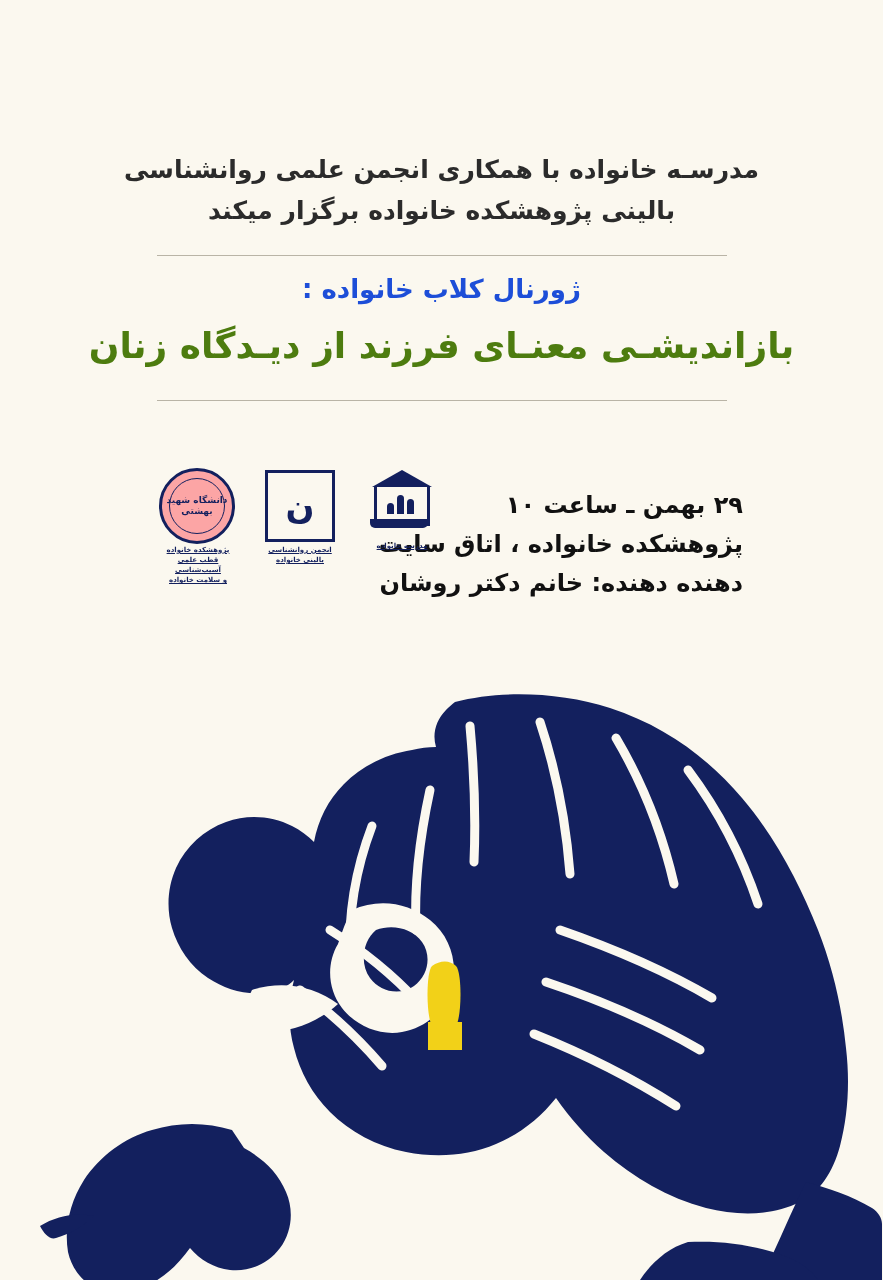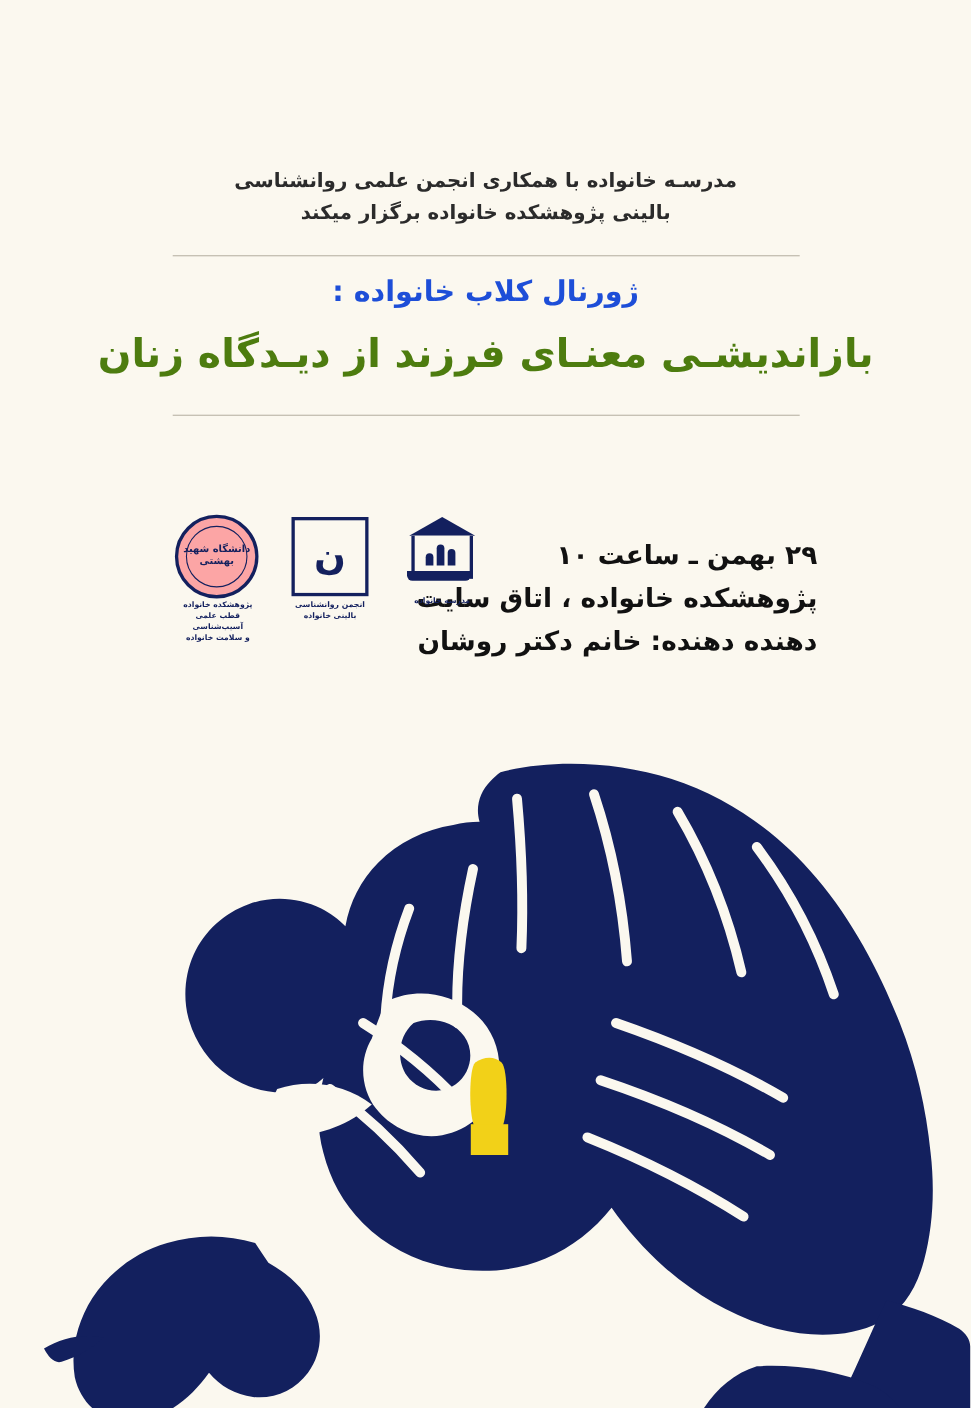--- a/index.html
+++ b/index.html
@@ -22,21 +22,21 @@
   .top-block {
     position: absolute;
     top: 150px;
     left: 0;
     right: 0;
     text-align: center;
     direction: rtl;
   }
   .intro {
     color: #2b2b2b;
-    font-size: 18px;
+    font-size: 25px;
     line-height: 1.62;
     font-weight: 600;
     letter-spacing: -0.2px;
     padding: 0 120px;
   }
   .intro div { white-space: nowrap; }
 
   .rule {
     width: 570px;
     height: 1px;
@@ -106,20 +106,21 @@
     margin: 0 auto;
     position: relative;
   }
   .logo-cap {
     font-size: 7px;
     line-height: 1.45;
     color: #13205e;
     font-weight: 700;
     margin-top: 3px;
     width: 86px;
+    text-decoration: underline;
   }
 
   
   .seal {
     width: 70px;
     height: 70px;
     border-radius: 50%;
     border: 3px solid #13205e;
     position: relative;
     margin: 0 auto;

